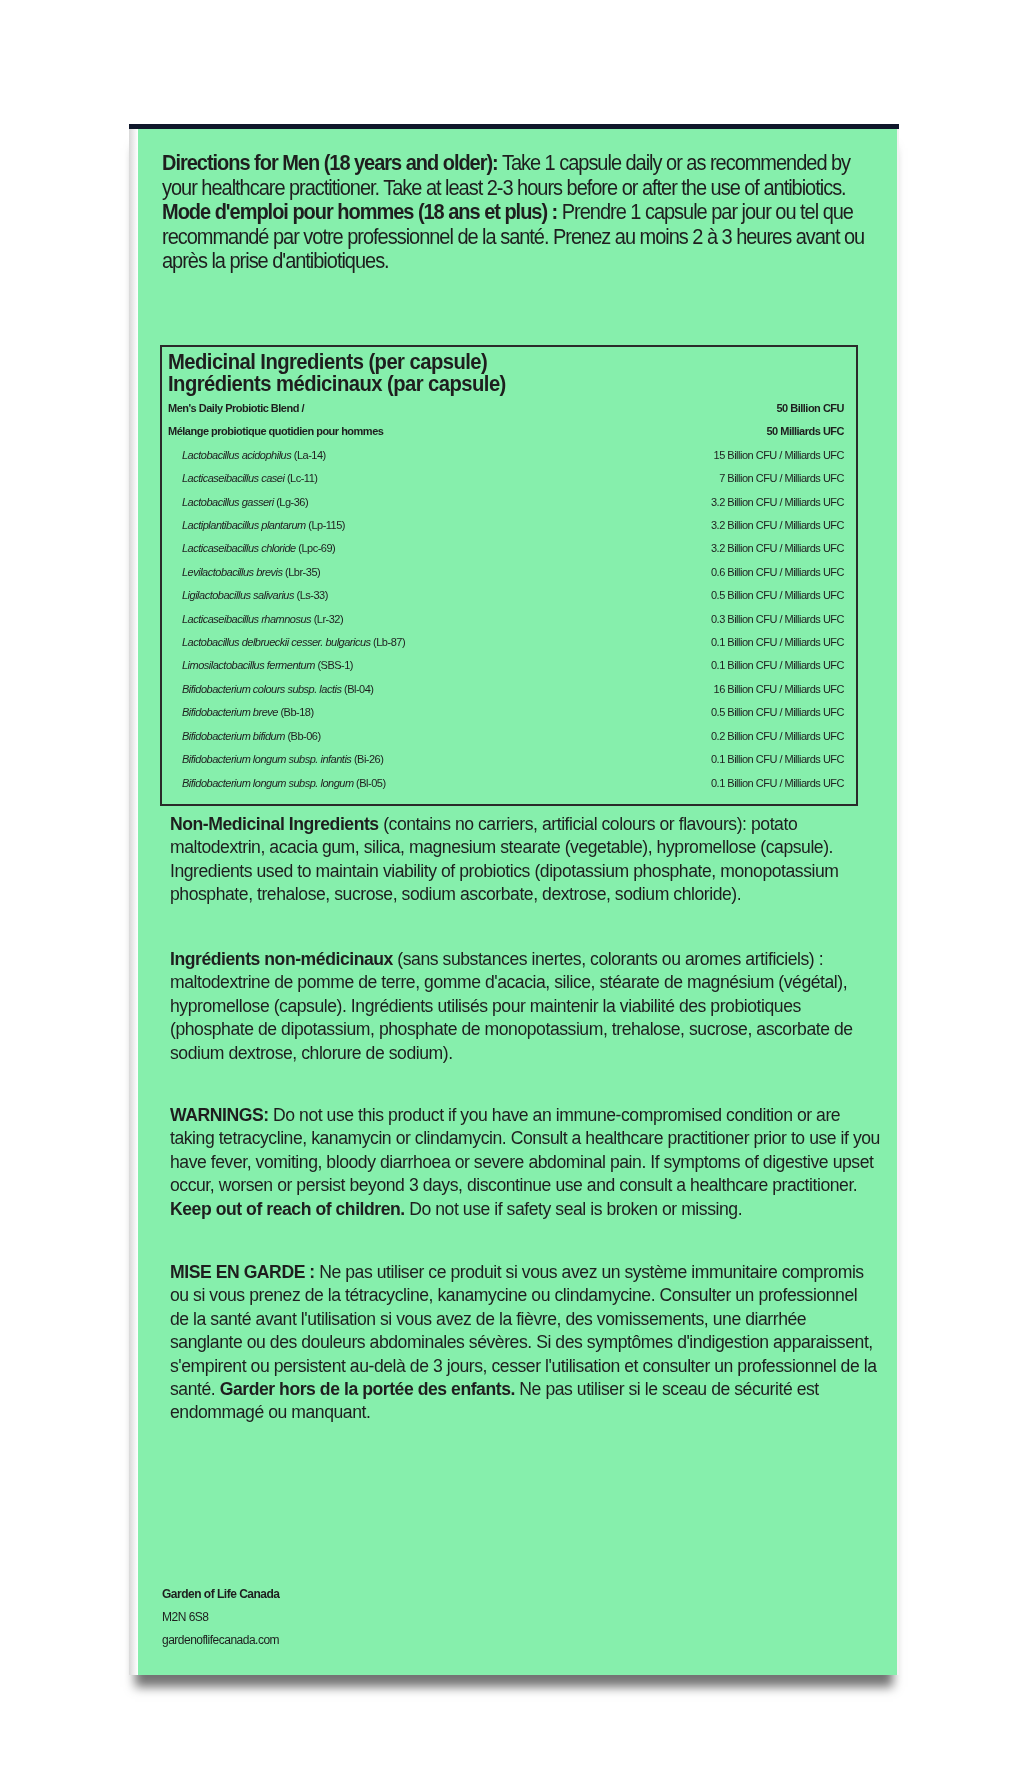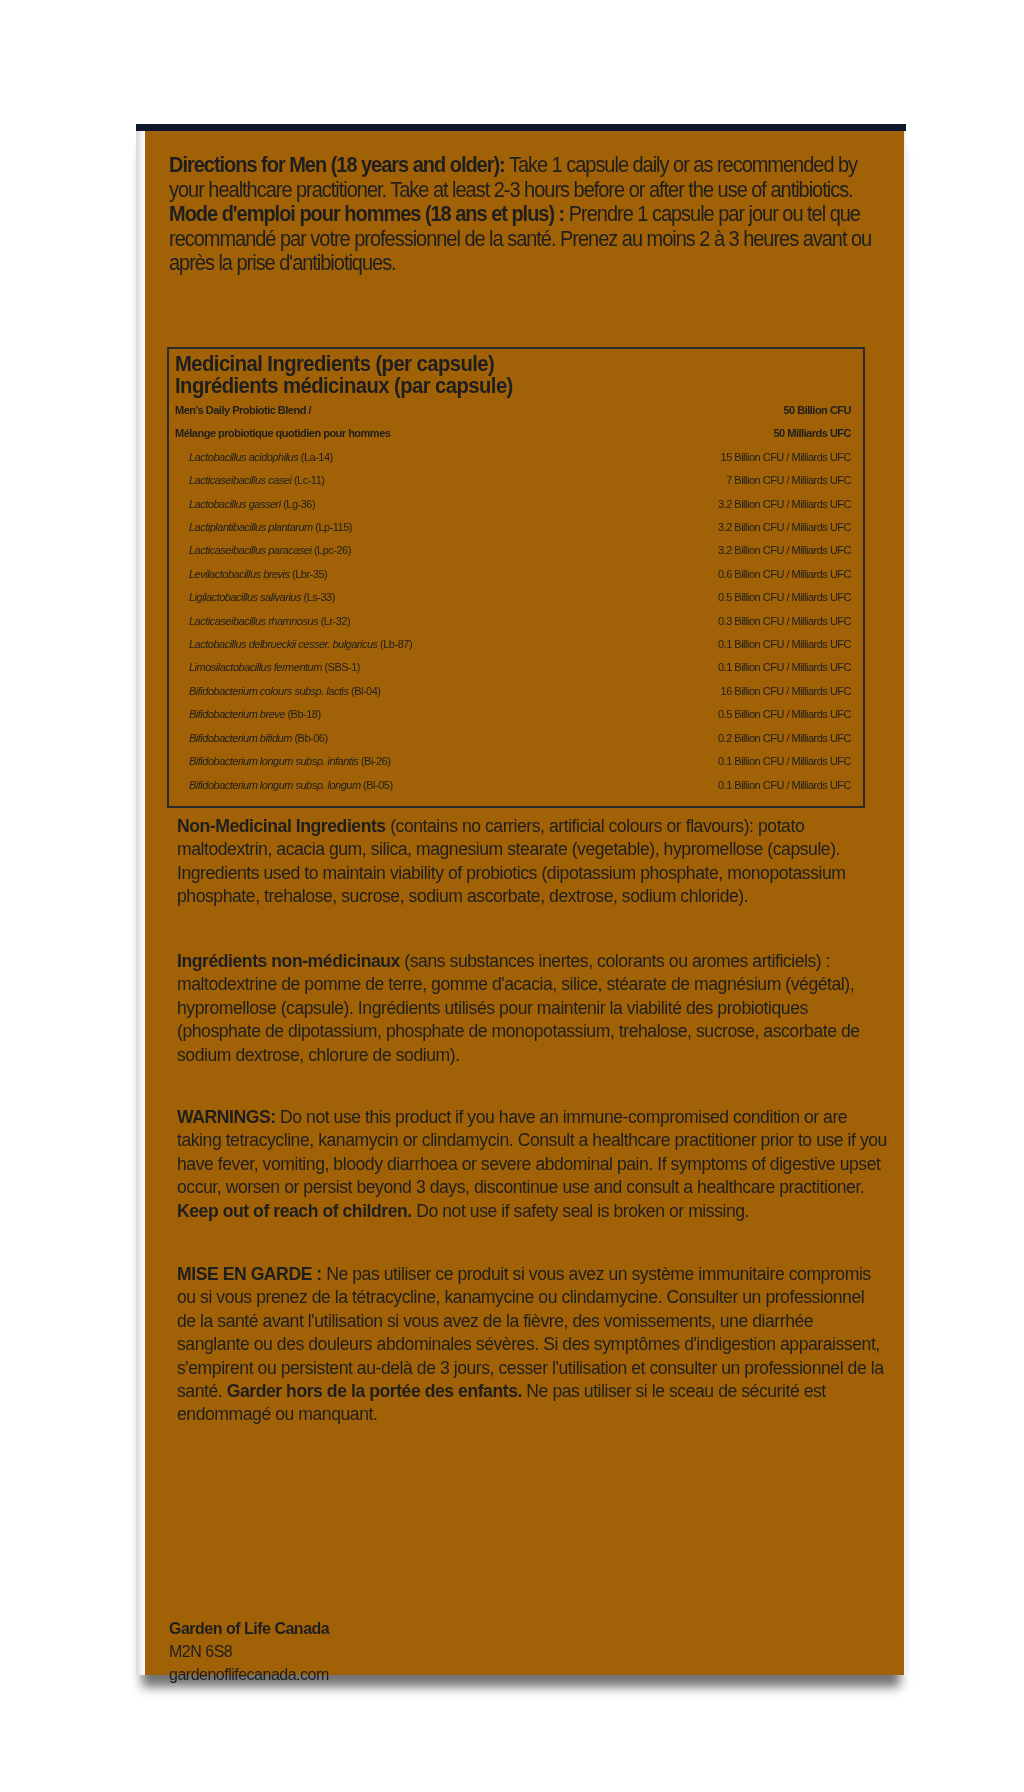--- a/index.html
+++ b/index.html
@@ -1,20 +1,20 @@
 <!DOCTYPE html>
 <html><head>
 <meta charset="utf-8">
 <style>
   html, body { margin: 0; padding: 0; background: #ffffff; }
   body { width: 1024px; height: 1792px; position: relative; overflow: hidden; font-family: "Liberation Sans", sans-serif; color: #1e1e1e; }
   .panel {
-    position: absolute; left: 136px; top: 124px; width: 770px; height: 1551px;
-    background: #a16207;
-    border-top: 7px solid #0f172a;
+    position: absolute; left: 129px; top: 124px; width: 770px; height: 1551px;
+    background: #86efac;
+    border-top: 5px solid #0f172a;
     box-sizing: border-box;
     box-shadow: 0 18px 10px -6px rgba(0,0,0,0.55);
   }
   .panel::before {
     content: ""; position: absolute; left: 0; top: 0; bottom: 0; width: 9px;
     background: linear-gradient(to right, #d8d8d8, #f4f4f4 70%, #ffffff);
   }
   .panel::after {
     content: ""; position: absolute; right: 0; top: 0; bottom: 0; width: 2px;
     background: #f2f2f2;
@@ -26,21 +26,21 @@
   .ing-box {
     position: absolute; left: 31px; top: 208px; width: 698px; height: 461px;
     border: 2px solid #2a2a2a; box-sizing: border-box; padding: 4px 12px 0 6px; margin-top: 8px;
   }
   .ing-title { font-size: 22px; line-height: 22px; font-weight: bold; letter-spacing: -0.6px; transform: scaleX(0.92); transform-origin: left top; }
   .blend-row, .ing-row { display: flex; justify-content: space-between; font-size: 11px; line-height: 23.4px; letter-spacing: -0.5px; white-space: nowrap; }
   .blend-row { font-weight: bold; }
   .ing-row .name { padding-left: 14px; }
   .ing-row .name i { font-style: italic; }
   .para { position: absolute; left: 33px; width: 710px; font-size: 17.6px; line-height: 23.4px; letter-spacing: -0.45px; margin: 8px; }
-  .footer { position: absolute; left: 33px; font-size: 16px; line-height: 23px; letter-spacing: -0.5px; margin-top: 32px; }
+  .footer { position: absolute; left: 33px; font-size: 12px; line-height: 23px; letter-spacing: -0.5px; }
 </style>
 </head>
 <body>
 
 <div class="panel">
   <div class="content">
     <div class="directions">
       <p><span class="b">Directions for Men (18 years and older):</span><span> Take 1 capsule daily or as recommended by your healthcare practitioner. Take at least 2-3 hours before or after the use of antibiotics.</span></p>
       <p><span class="b">Mode d'emploi pour hommes (18 ans et plus) :</span><span> Prendre 1 capsule par jour ou tel que recommandé par votre professionnel de la santé. Prenez au moins 2 à 3 heures avant ou après la prise d'antibiotiques.</span></p>
     </div>
@@ -68,21 +68,21 @@
         </div>
         <div class="ing-row">
           <span class="name"><i>Lactobacillus gasseri</i><span> (Lg-36)</span></span>
           <span>3.2 Billion CFU / Milliards UFC</span>
         </div>
         <div class="ing-row">
           <span class="name"><i>Lactiplantibacillus plantarum</i><span> (Lp-115)</span></span>
           <span>3.2 Billion CFU / Milliards UFC</span>
         </div>
         <div class="ing-row">
-          <span class="name"><i>Lacticaseibacillus paracasei</i><span> (Lpc-26)</span></span>
+          <span class="name"><i>Lacticaseibacillus chloride</i><span> (Lpc-69)</span></span>
           <span>3.2 Billion CFU / Milliards UFC</span>
         </div>
         <div class="ing-row">
           <span class="name"><i>Levilactobacillus brevis</i><span> (Lbr-35)</span></span>
           <span>0.6 Billion CFU / Milliards UFC</span>
         </div>
         <div class="ing-row">
           <span class="name"><i>Ligilactobacillus salivarius</i><span> (Ls-33)</span></span>
           <span>0.5 Billion CFU / Milliards UFC</span>
         </div>

